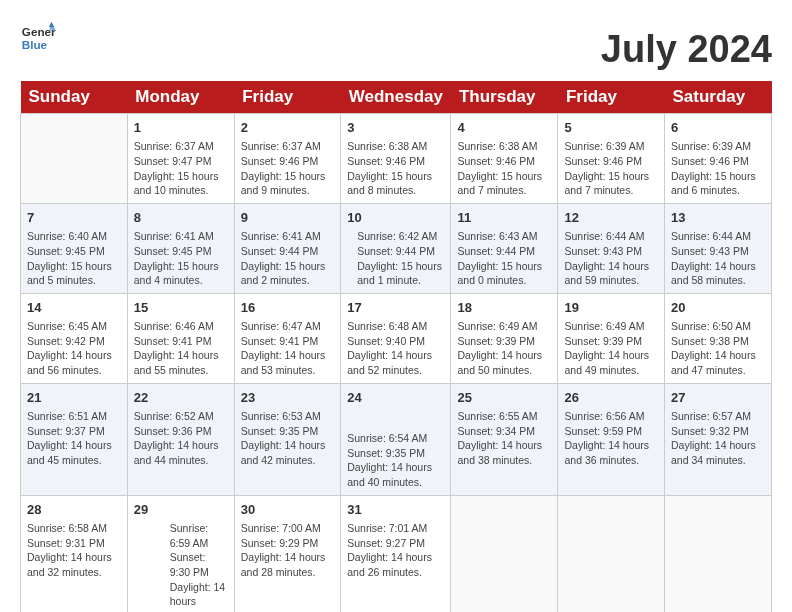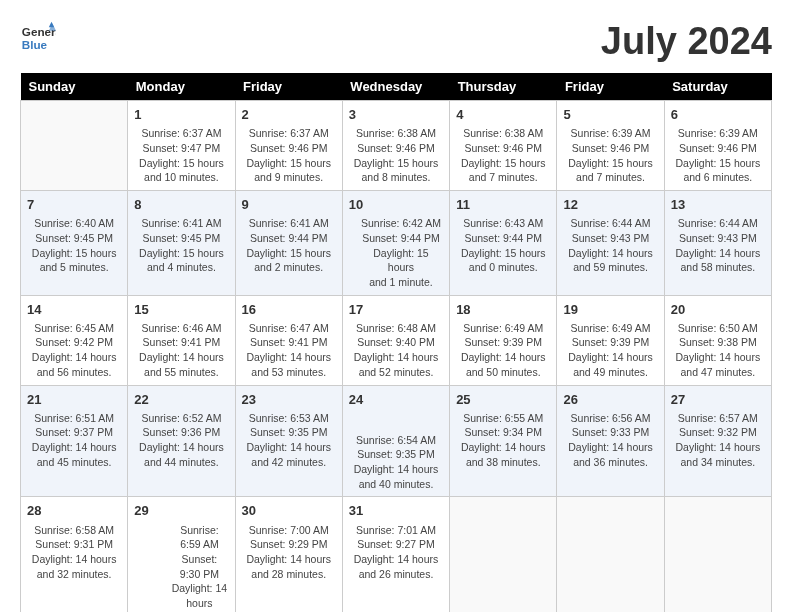--- a/index.html
+++ b/index.html
@@ -20,41 +20,42 @@
       display: flex;
       align-items: center;
       gap: 4px;
     }
     .logo-icon {
       width: 36px;
       height: 36px;
     }
     .title-block {
       text-align: center;
+      margin-top: 8px;
     }
     .month-title {
       font-size: 38px;
       font-weight: bold;
       color: #333;
     }
     .location-title {
       font-size: 16px;
       color: #555;
     }
     table {
       width: 100%;
       border-collapse: collapse;
       font-size: 11px;
     }
     th {
-      background-color: #000000;
+      background-color: #b91c1c;
       color: #fff;
       text-align: left;
       padding: 6px 8px;
-      font-size: 13px;
+      font-size: 17px;
       font-weight: bold;
     }
     td {
       border: 1px solid #ccc;
       vertical-align: top;
       padding: 5px 6px;
       width: calc(100% / 7);
       height: 80px;
       color: #333;
       line-height: 1.4;
@@ -63,21 +64,20 @@
       background: #f9f9f9;
     }
     .day-num {
       font-weight: bold;
       font-size: 13px;
       margin-bottom: 2px;
     }
     .day-info {
       font-size: 10.5px;
       color: #444;
-      text-align: center;
     }
     tr:nth-child(odd) td:not(.empty) {
       background: #fff;
     }
     tr:nth-child(even) td:not(.empty) {
       background: #f0f4fa;
     }
   </style>
 </head>
 <body>
@@ -288,21 +288,21 @@
         <td>
           <div class="day-num">25</div>
           <div class="day-info" style="white-space: pre-line;">Sunrise: 6:55 AM
 Sunset: 9:34 PM
 Daylight: 14 hours
 and 38 minutes.</div>
         </td>
         <td>
           <div class="day-num">26</div>
           <div class="day-info" style="white-space: pre-line;">Sunrise: 6:56 AM
-Sunset: 9:33 PM
+Sunset: 9:59 PM
 Daylight: 14 hours
 and 36 minutes.</div>
         </td>
         <td>
           <div class="day-num">27</div>
           <div class="day-info" style="white-space: pre-line;">Sunrise: 6:57 AM
 Sunset: 9:32 PM
 Daylight: 14 hours
 and 34 minutes.</div>
         </td>

